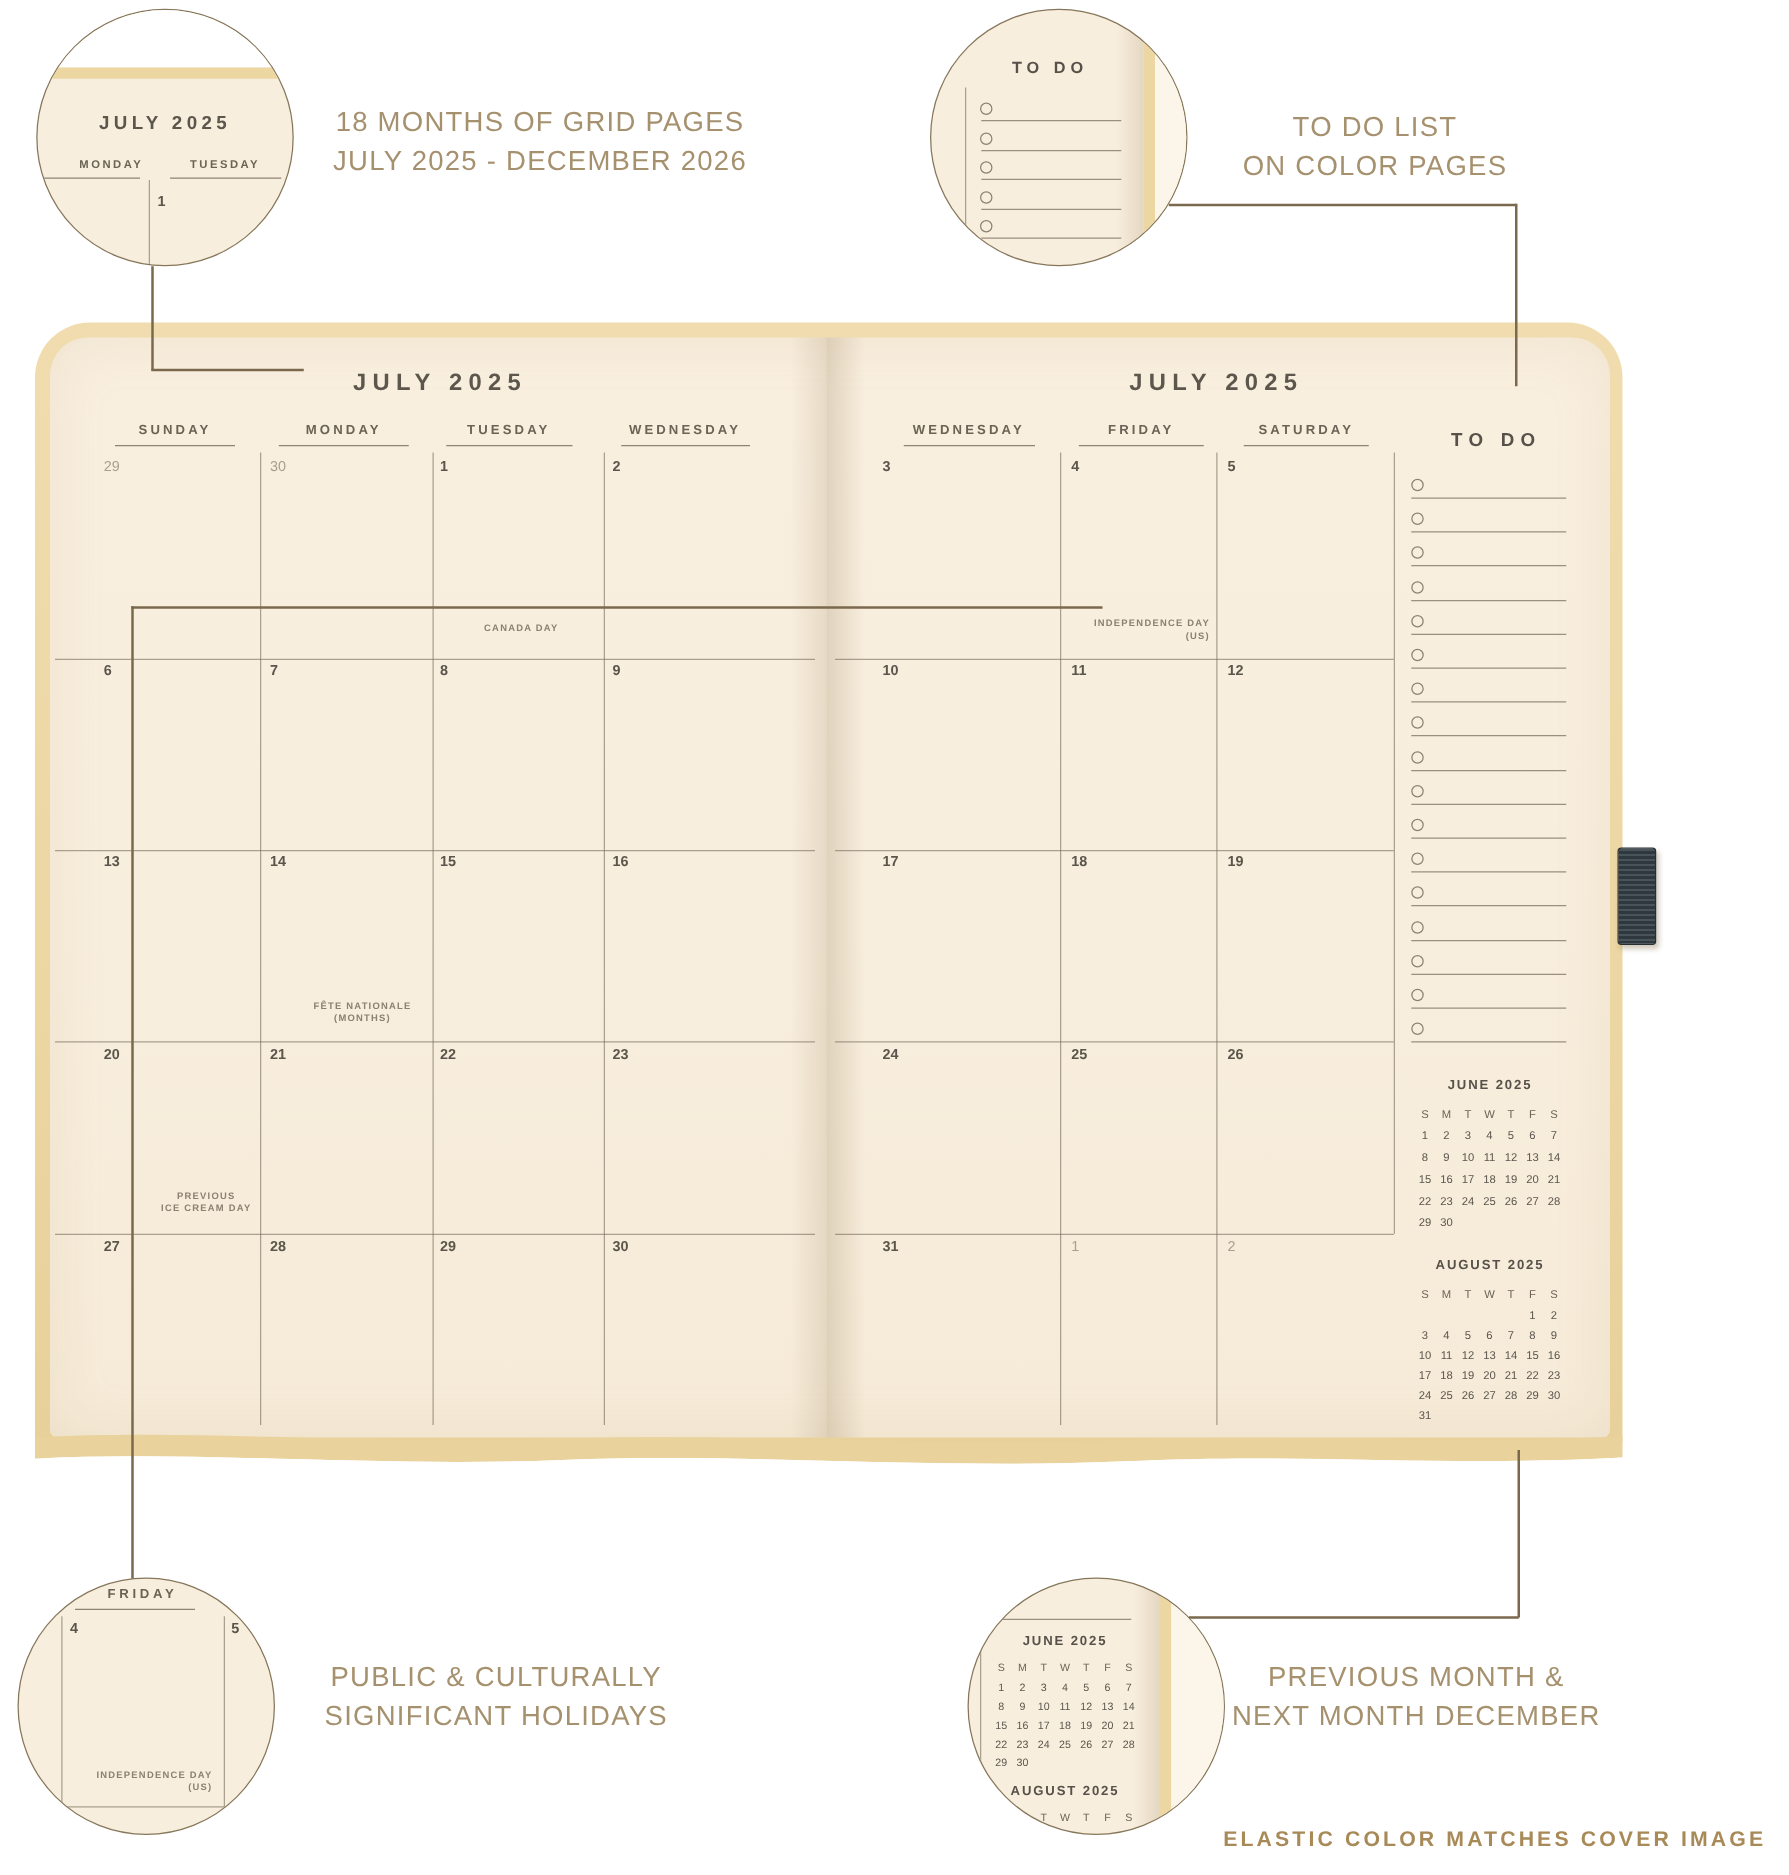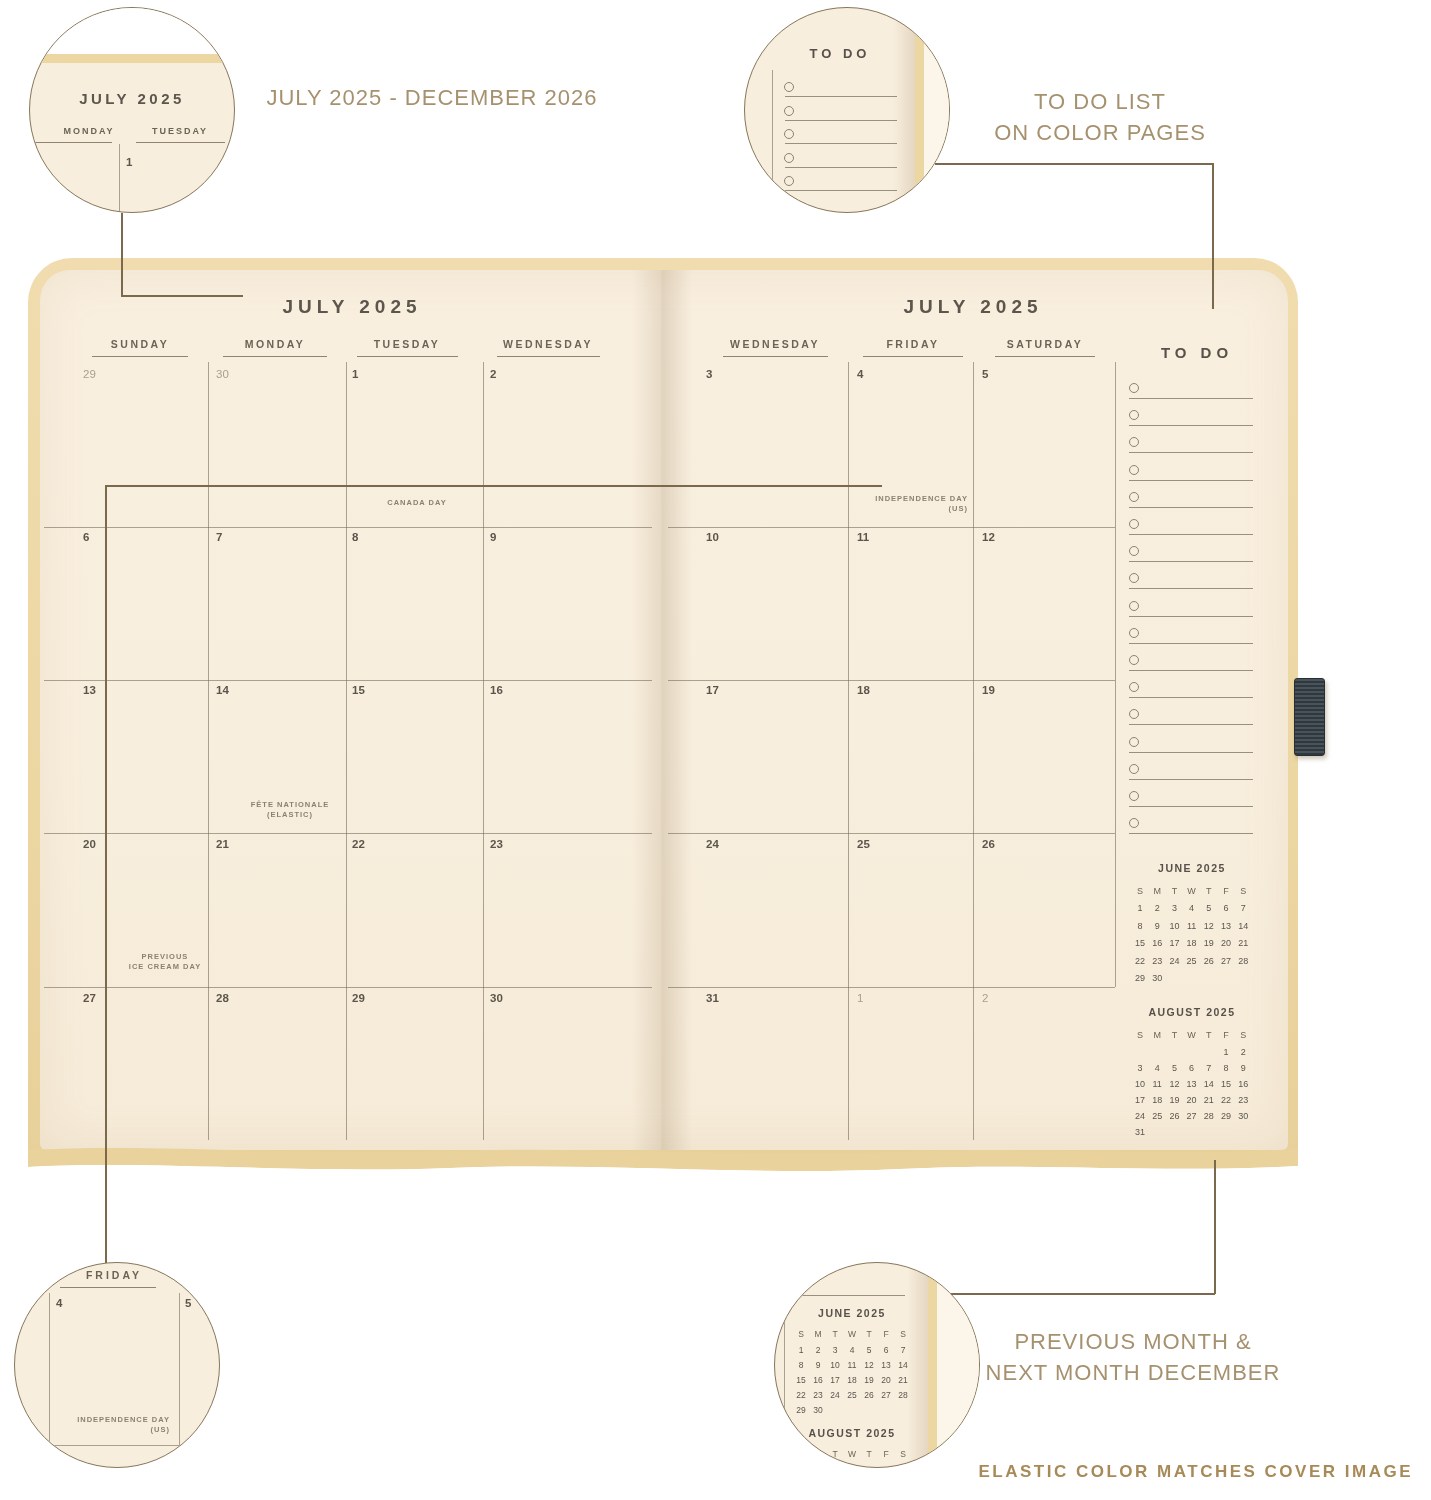--- a/index.html
+++ b/index.html
@@ -61,25 +61,30 @@
   .co-band{background:#ecd6a2;}
   .co-edge-shadow{background:linear-gradient(90deg,rgba(140,110,70,0),rgba(140,110,70,.18));}
   .co-right{background:#fcf6ea;}
 </style>
 </head>
 <body>
 
 <div class="abs" id="scene" style="left:0;top:0;width:1431px;height:1500px;">
 
   <div class="abs note ctr" style="left:432px;top:82px;">
+    <div>18 MONTHS OF GRID PAGES</div>
     <div>JULY 2025 - DECEMBER 2026</div>
   </div>
   <div class="abs note ctr" style="left:1100px;top:86px;">
     <div>TO DO LIST</div>
     <div>ON COLOR PAGES</div>
+  </div>
+  <div class="abs note ctr" style="left:397px;top:1326px;">
+    <div>PUBLIC &amp; CULTURALLY</div>
+    <div>SIGNIFICANT HOLIDAYS</div>
   </div>
   <div class="abs note ctr" style="left:1133px;top:1326px;">
     <div>PREVIOUS MONTH &amp;</div>
     <div>NEXT MONTH DECEMBER</div>
   </div>
   <div class="abs footer-note" style="right:18px;top:1462px;">ELASTIC COLOR MATCHES COVER IMAGE</div>
 
   <div class="abs cover"></div>
   <div class="abs page"></div>
   <div class="abs spine"></div>
@@ -150,21 +155,21 @@
       <div class="abs date-num" style="left: 857px; top: 838px;">25</div>
       <div class="abs date-num" style="left: 982px; top: 838px;">26</div>
       <div class="abs date-num" style="left: 706px; top: 992px;">31</div>
       <div class="abs date-num muted" style="left: 857px; top: 992px;">1</div>
       <div class="abs date-num muted" style="left: 982px; top: 992px;">2</div>
       <div class="abs holiday ctr" style="left: 417px; top: 498px; ">
         <div>CANADA DAY</div>
       </div>
       <div class="abs holiday ctr" style="left: 290px; top: 800px; text-align: center;">
         <div>FÊTE NATIONALE</div>
-        <div>(ELASTIC)</div>
+        <div>(MONTHS)</div>
       </div>
       <div class="abs holiday ctr" style="left: 165px; top: 952px; text-align: center;">
         <div>PREVIOUS</div>
         <div>ICE CREAM DAY</div>
       </div>
       <div class="abs holiday" style="right: 463px; top: 494px; text-align: right;">
         <div>INDEPENDENCE DAY</div>
         <div>(US)</div>
       </div>
       <div class="abs todo-dot" style="left: 1129px; top: 383px;"></div>

